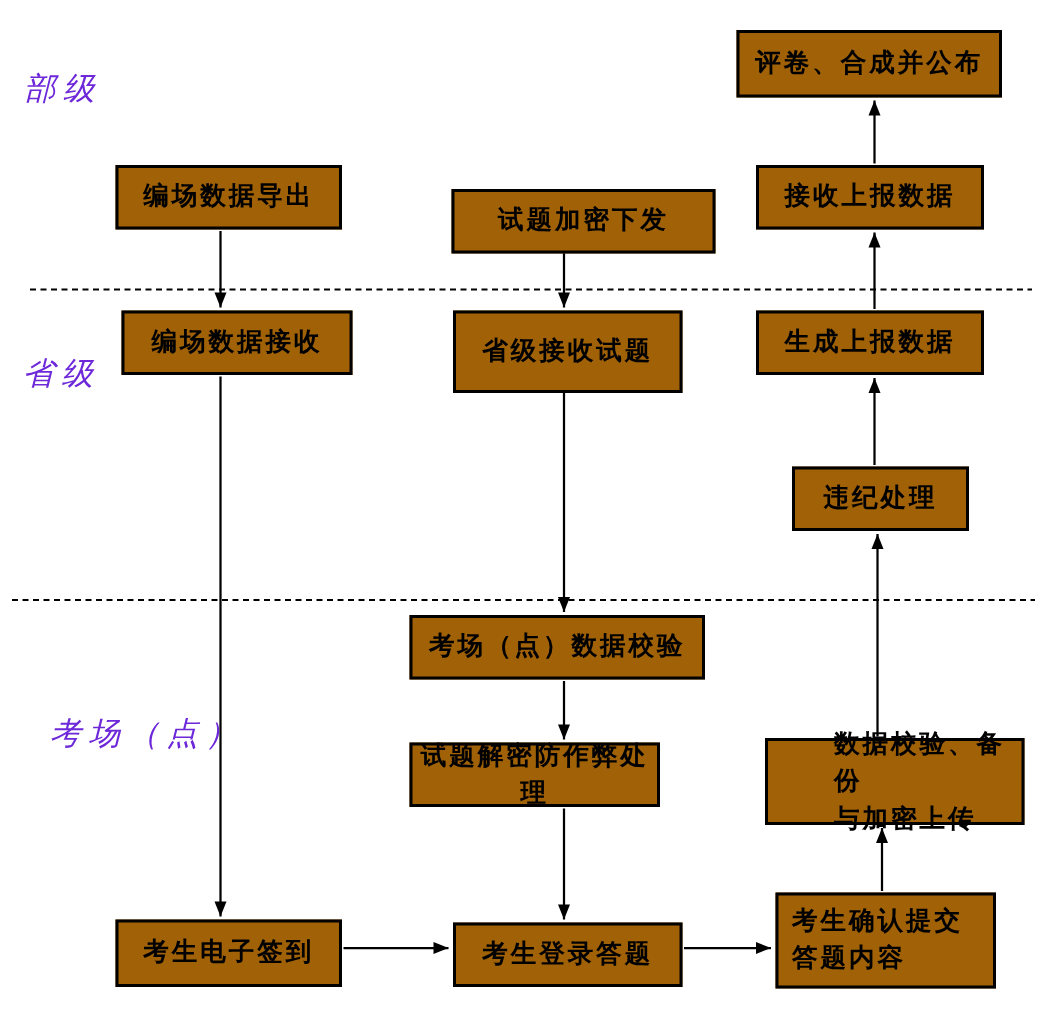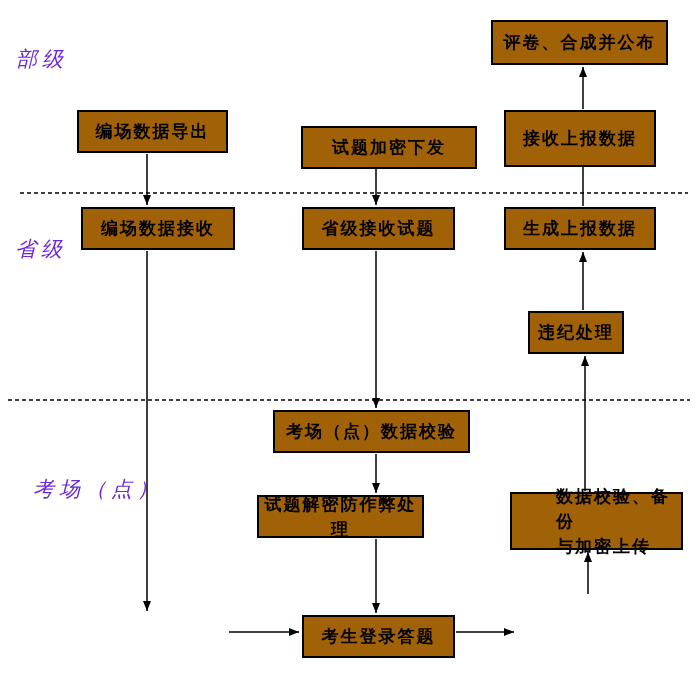--- a/index.html
+++ b/index.html
@@ -82,36 +82,39 @@
   </svg>
 
   <div class="lane-label" style="left:16px; top:45px;">部级</div>
   <div class="lane-label" style="left:15px; top:235px;">省级</div>
   <div class="lane-label" style="left:15px; top:475px;margin-left:18px;">考场（点）</div>
 
   <div class="node" style="left:77px; top:110px; width:151px; height:43px;">编场数据导出</div>
 
   <div class="node" style="left:301px; top:126px; width:176px; height:43px;">试题加密下发</div>
 
-  <div class="node" style="left:504px; top:110px; width:152px; height:57px;">接收上报数据</div>
+  <div class="node" style="left:504px; top:110px; width:152px; height:43px;">接收上报数据</div>
 
   <div class="node" style="left:491px; top:20px; width:177px; height:45px;">评卷、合成并公布</div>
 
   <div class="node" style="left:81px; top:207px; width:154px; height:43px;">编场数据接收</div>
 
-  <div class="node" style="left:302px; top:207px; width:153px; height:43px;">省级接收试题</div>
+  <div class="node" style="left:302px; top:207px; width:153px; height:55px;">省级接收试题</div>
 
   <div class="node" style="left:504px; top:207px; width:152px; height:43px;">生成上报数据</div>
 
-  <div class="node" style="left:528px; top:311px; width:96px; height:43px;">违纪处理</div>
+  <div class="node" style="left:528px; top:311px; width:118px; height:43px;">违纪处理</div>
 
   <div class="node" style="left:273px; top:410px; width:197px; height:43px;">考场（点）数据校验</div>
 
-  <div class="node" style="left:257px; top:495px; width:167px; height:43px;">试题解密防作弊处理</div>
+  <div class="node" style="left:273px; top:495px; width:167px; height:43px;">试题解密防作弊处理</div>
 
   <div class="node align-left" style="left:510px; top:492px; width:173px; height:58px;padding-left:44px;">数据校验、备份
 与加密上传</div>
 
+  <div class="node" style="left:77px; top:613px; width:151px; height:45px;">考生电子签到</div>
 
   <div class="node" style="left:302px; top:615px; width:153px; height:43px;">考生登录答题</div>
 
+  <div class="node align-left" style="left:517px; top:595px; width:147px; height:64px;">考生确认提交
+答题内容</div>
 
 </div>
 
 </body></html>

